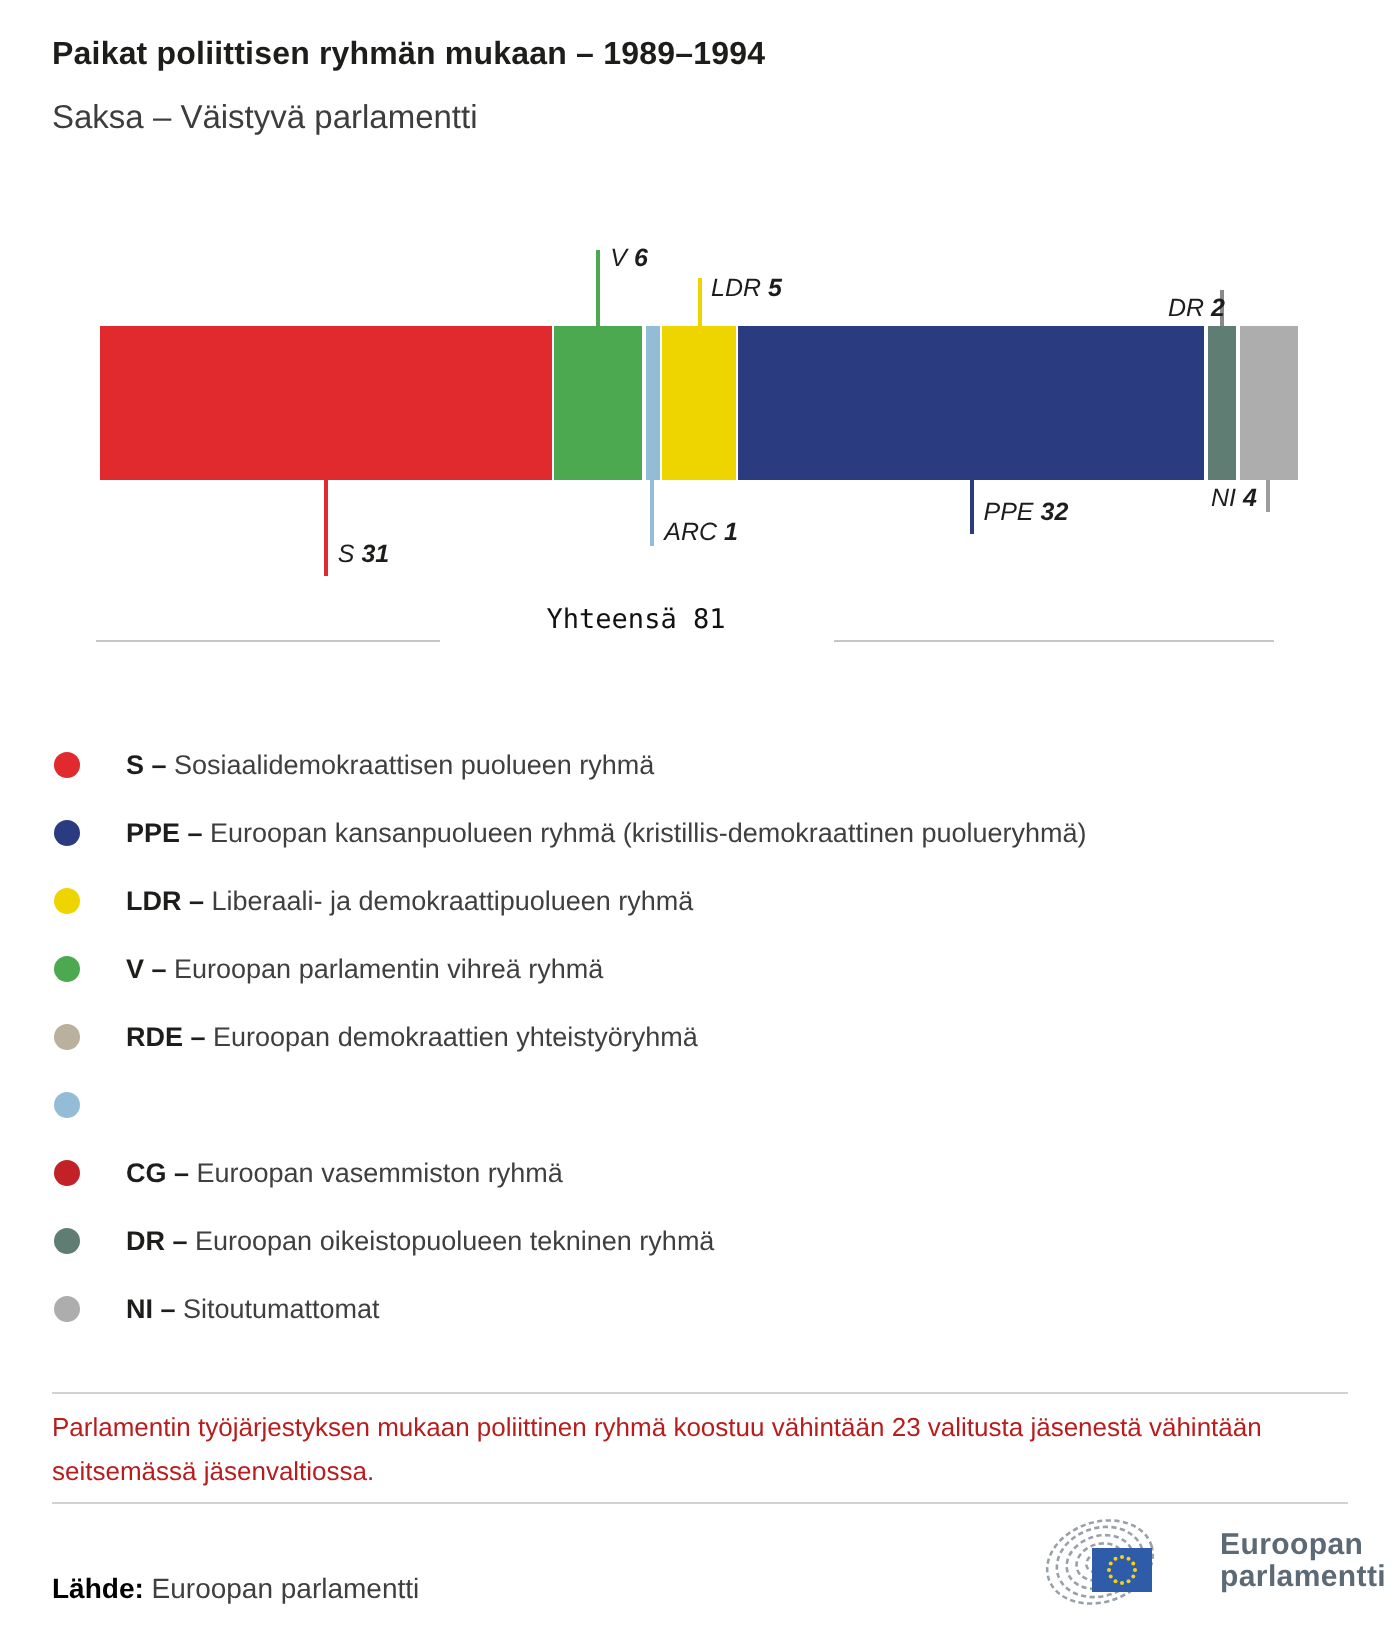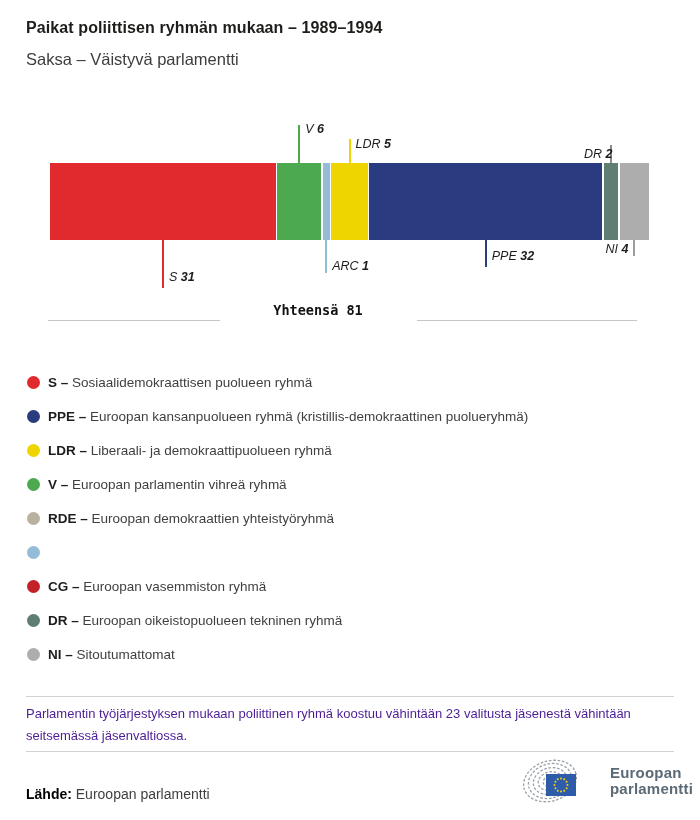--- a/index.html
+++ b/index.html
@@ -11,32 +11,32 @@
   .subtitle { position:absolute; left:26px; top:50px; font-size:16.5px; font-weight:400; color:#3d3d3d; }
 
   .seat-bar { position:absolute; left:0; top:0; width:700px; height:340px; }
   .seg { position:absolute; top:163px; height:77px; }
   .tick { position:absolute; width:2px; }
   .callout-label { position:absolute; font-size:12.5px; color:#1d1d1b; white-space:nowrap;font-style:italic; }
   .callout-label b { font-weight:bold; }
 
   .total-line { position:absolute; height:1px; background:#c6c6c6; top:320px; }
   .total-block { position:absolute; left:218px; top:301px; width:200px; text-align:center;
-                 font-family:"DejaVu Sans Mono", monospace; font-weight:bold; font-size:13.5px;
+                 font-family:"DejaVu Sans Mono", monospace; font-weight:normal; font-size:13.5px;
                  line-height:19px; color:#111; }
 
   .legend-heading { position:absolute; left:26px; top:342px; font-size:15.5px; font-weight:bold; color:#1d1d1b; }
   .legend { position:absolute; left:26px; top:365px; width:648px; }
   .legend-row { display:flex; align-items:center; height:34px; }
   .legend-dot { width:13px; height:13px; border-radius:50%; margin-left:1px; flex:0 0 13px; }
-  .legend-text { margin-left:8px; font-size:13.5px; color:#3f3f3f; }
+  .legend-text { margin-left:23px; font-size:13.5px; color:#3f3f3f; }
   .legend-text .code { font-weight:bold; color:#1d1d1b; }
 
   .divider { position:absolute; left:26px; width:648px; height:1px; background:#d2d2d2; }
-  .footnote { position:absolute; left:26px; top:703px; width:652px; font-size:13px; line-height:22px; color:#4c1d95; }
+  .footnote { position:absolute; left:26px; top:703px; width:652px; font-size:13px; line-height:22px; color:#b91c1c; }
   .source { position:absolute; left:26px; top:786px; font-size:14px; color:#3f3f3f; }
   .source .src-label { font-weight:bold; color:#000000; }
 
   .logo { position:absolute; left:517px; top:758px; display:flex; align-items:center;gap:20px; }
   .logo-text { margin-left:9px; font-size:15px; line-height:16.5px; font-weight:bold; color:#5c6a76; letter-spacing:.2px; }
 </style>
 </head>
 <body>
 
 <div id="app">

